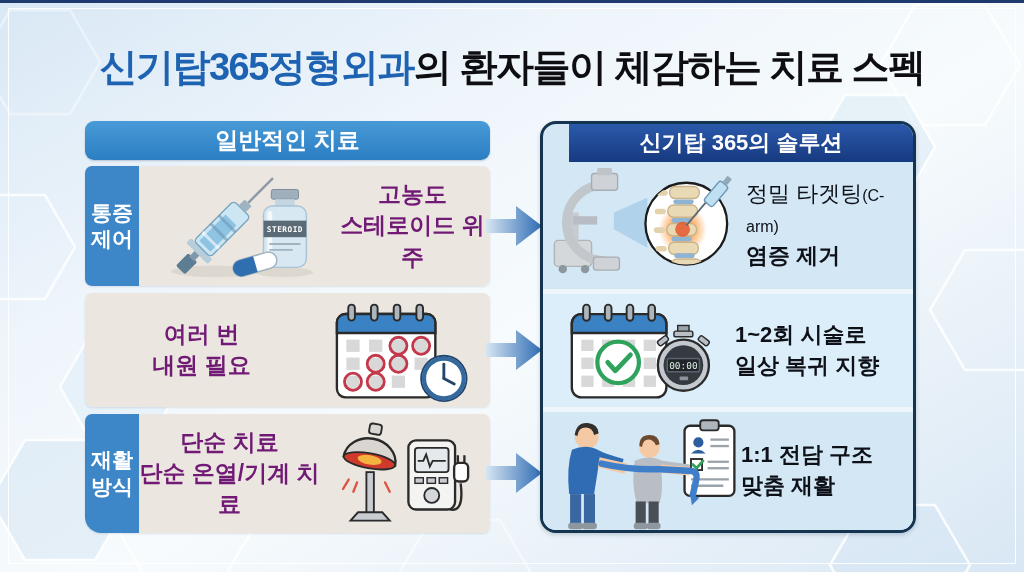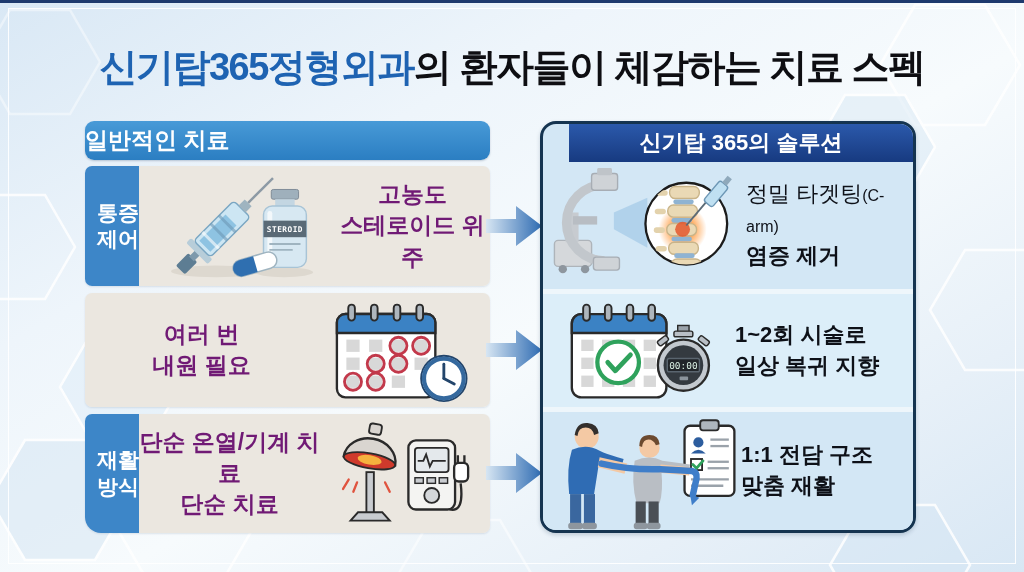--- a/index.html
+++ b/index.html
@@ -14,31 +14,31 @@
 
   .title{
     position:absolute;top:42px;left:0;width:1024px;text-align:center;
     font-size:38px;font-weight:800;letter-spacing:-1.5px;color:#0e0e12;white-space:nowrap;
   }
   .title .hl{color:#1e63b2;}
 
   .left-header{
     position:absolute;left:85px;top:121px;width:405px;height:39px;
     background:linear-gradient(#489ad7,#2b7ec2);border-radius:9px;
-    display:flex;align-items:center;justify-content:flex-start;
+    display:flex;align-items:center;justify-content:center;
     color:#fff;font-size:23px;font-weight:700;box-shadow:0 1px 2px rgba(30,60,100,.25);
   }
   .left-row{position:absolute;left:85px;width:405px;display:flex;border-radius:7px;overflow:hidden;box-shadow:0 1px 2px rgba(30,60,100,.12);}
   .row1{top:166px;height:120px;}
   .row2{top:293px;height:114px;}
   .row3{top:414px;height:119px;border-bottom-left-radius:16px;}
   .row-label{
     width:54px;flex:0 0 54px;background:#3d86c8;color:#fff;
     font-size:21px;font-weight:700;line-height:1.25;
-    display:flex;flex-direction:column;align-items:flex-end;justify-content:center;
+    display:flex;flex-direction:column;align-items:center;justify-content:center;
   }
   .row-content{flex:1;background:#ebe7e0;display:flex;align-items:center;}
   .ltext{flex:1;text-align:center;font-size:23px;font-weight:600;color:#701a75;line-height:1.35;}
 
   .right-panel{
     position:absolute;left:540px;top:121px;width:376px;height:412px;
     border:3px solid #153450;border-radius:16px;overflow:hidden;box-sizing:border-box;
     background:#d3e7f5;display:flex;flex-direction:column;box-shadow:0 2px 4px rgba(20,50,80,.2);
   }
   .right-header{
@@ -174,22 +174,22 @@
     </div>
   </div>
 
   <div class="left-row row3">
     <div class="row-label">
       <span>재활</span>
       <span>방식</span>
     </div>
     <div class="row-content">
       <div class="ltext">
+        <div>단순 치료</div>
         <div>단순 온열/기계 치료</div>
-        <div>단순 치료</div>
       </div>
       <svg width="160" height="112" viewBox="0 0 158 120" style="margin-right:10px">
         <g transform="rotate(10 48 36)">
           <rect x="42" y="6" width="13" height="11" rx="3" fill="#d9d5d0" stroke="#2a2a2a" stroke-width="2"></rect>
           <path d="M20 46 a28 24 0 0 1 56 0 z" fill="#d9d5d0" stroke="#2a2a2a" stroke-width="2.5"></path>
           <ellipse cx="48" cy="46" rx="28" ry="8" fill="#cf3a2c" stroke="#2a2a2a" stroke-width="2"></ellipse>
           <ellipse cx="48" cy="45" rx="13" ry="5" fill="#f6b23e"></ellipse>
         </g>
         <g stroke="#e0543f" stroke-width="2.5" stroke-linecap="round">
           <line x1="24" y1="66" x2="18" y2="76"></line>

